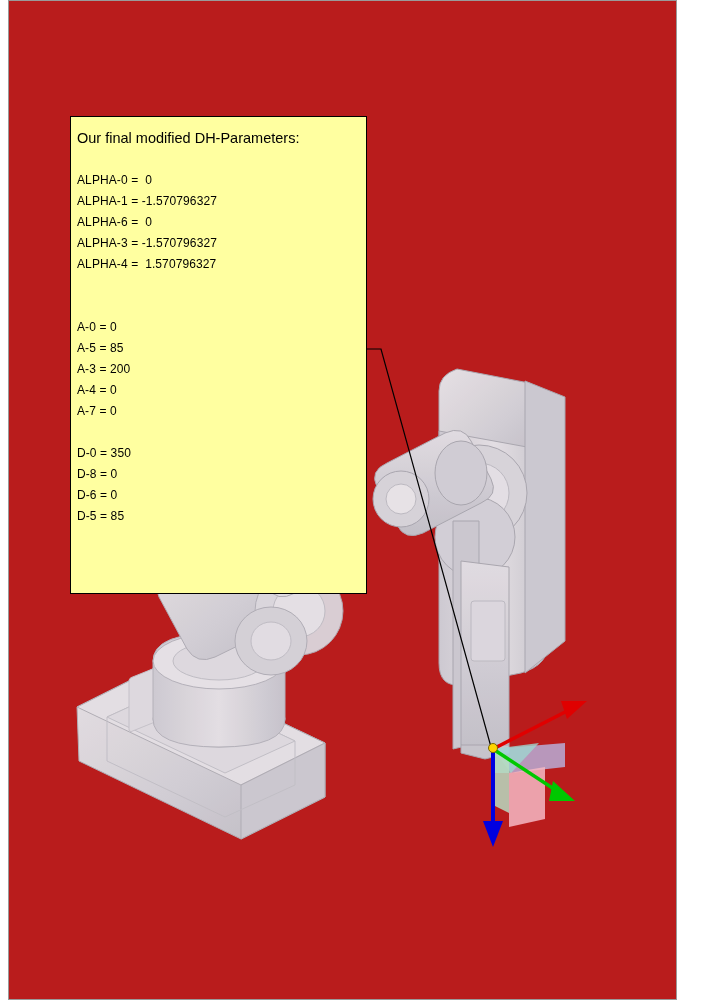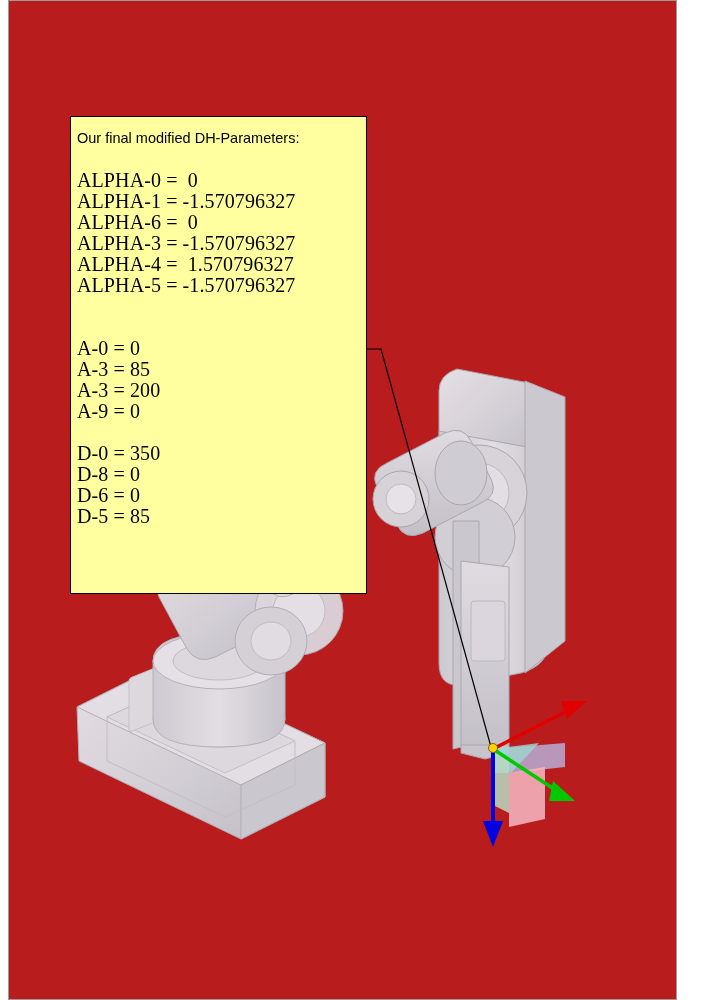--- a/index.html
+++ b/index.html
@@ -36,26 +36,25 @@
     left: 61px;
     top: 115px;
     width: 297px;
     height: 478px;
     background: #ffffa0;
     border: 1px solid #000000;
     box-sizing: border-box;
     padding: 11px 0 0 6px;
   }
   #callout .line {
-    font-size: 20px;
+    font-size: 12px;
     line-height: 21px;
     color: #000000;
     white-space: pre;
     letter-spacing: 0.1px;
-    font-family: Liberation Serif, serif;
   }
   #callout .line.blank {
     height: 21px;
   }
   #callout .title {
     font-size: 14.5px;
     line-height: 21px;
     color: #000000;
     white-space: pre;
   }
@@ -182,27 +181,27 @@
   </svg>
 
   <div id="callout">
     <div class="title">Our final modified DH-Parameters:</div>
     <div class="line blank"></div>
     <div class="line">ALPHA-0 =  0</div>
     <div class="line">ALPHA-1 = -1.570796327</div>
     <div class="line">ALPHA-6 =  0</div>
     <div class="line">ALPHA-3 = -1.570796327</div>
     <div class="line">ALPHA-4 =  1.570796327</div>
-    <div class="line">ALPHA-5 = -1.570796327</div>
     <div class="line blank"></div>
     <div class="line blank"></div>
     <div class="line">A-0 = 0</div>
-    <div class="line">A-3 = 85</div>
+    <div class="line">A-5 = 85</div>
     <div class="line">A-3 = 200</div>
-    <div class="line">A-9 = 0</div>
+    <div class="line">A-4 = 0</div>
+    <div class="line">A-7 = 0</div>
     <div class="line blank"></div>
     <div class="line">D-0 = 350</div>
     <div class="line">D-8 = 0</div>
     <div class="line">D-6 = 0</div>
     <div class="line">D-5 = 85</div>
   </div>
 
 </div>
 
 </body></html>

